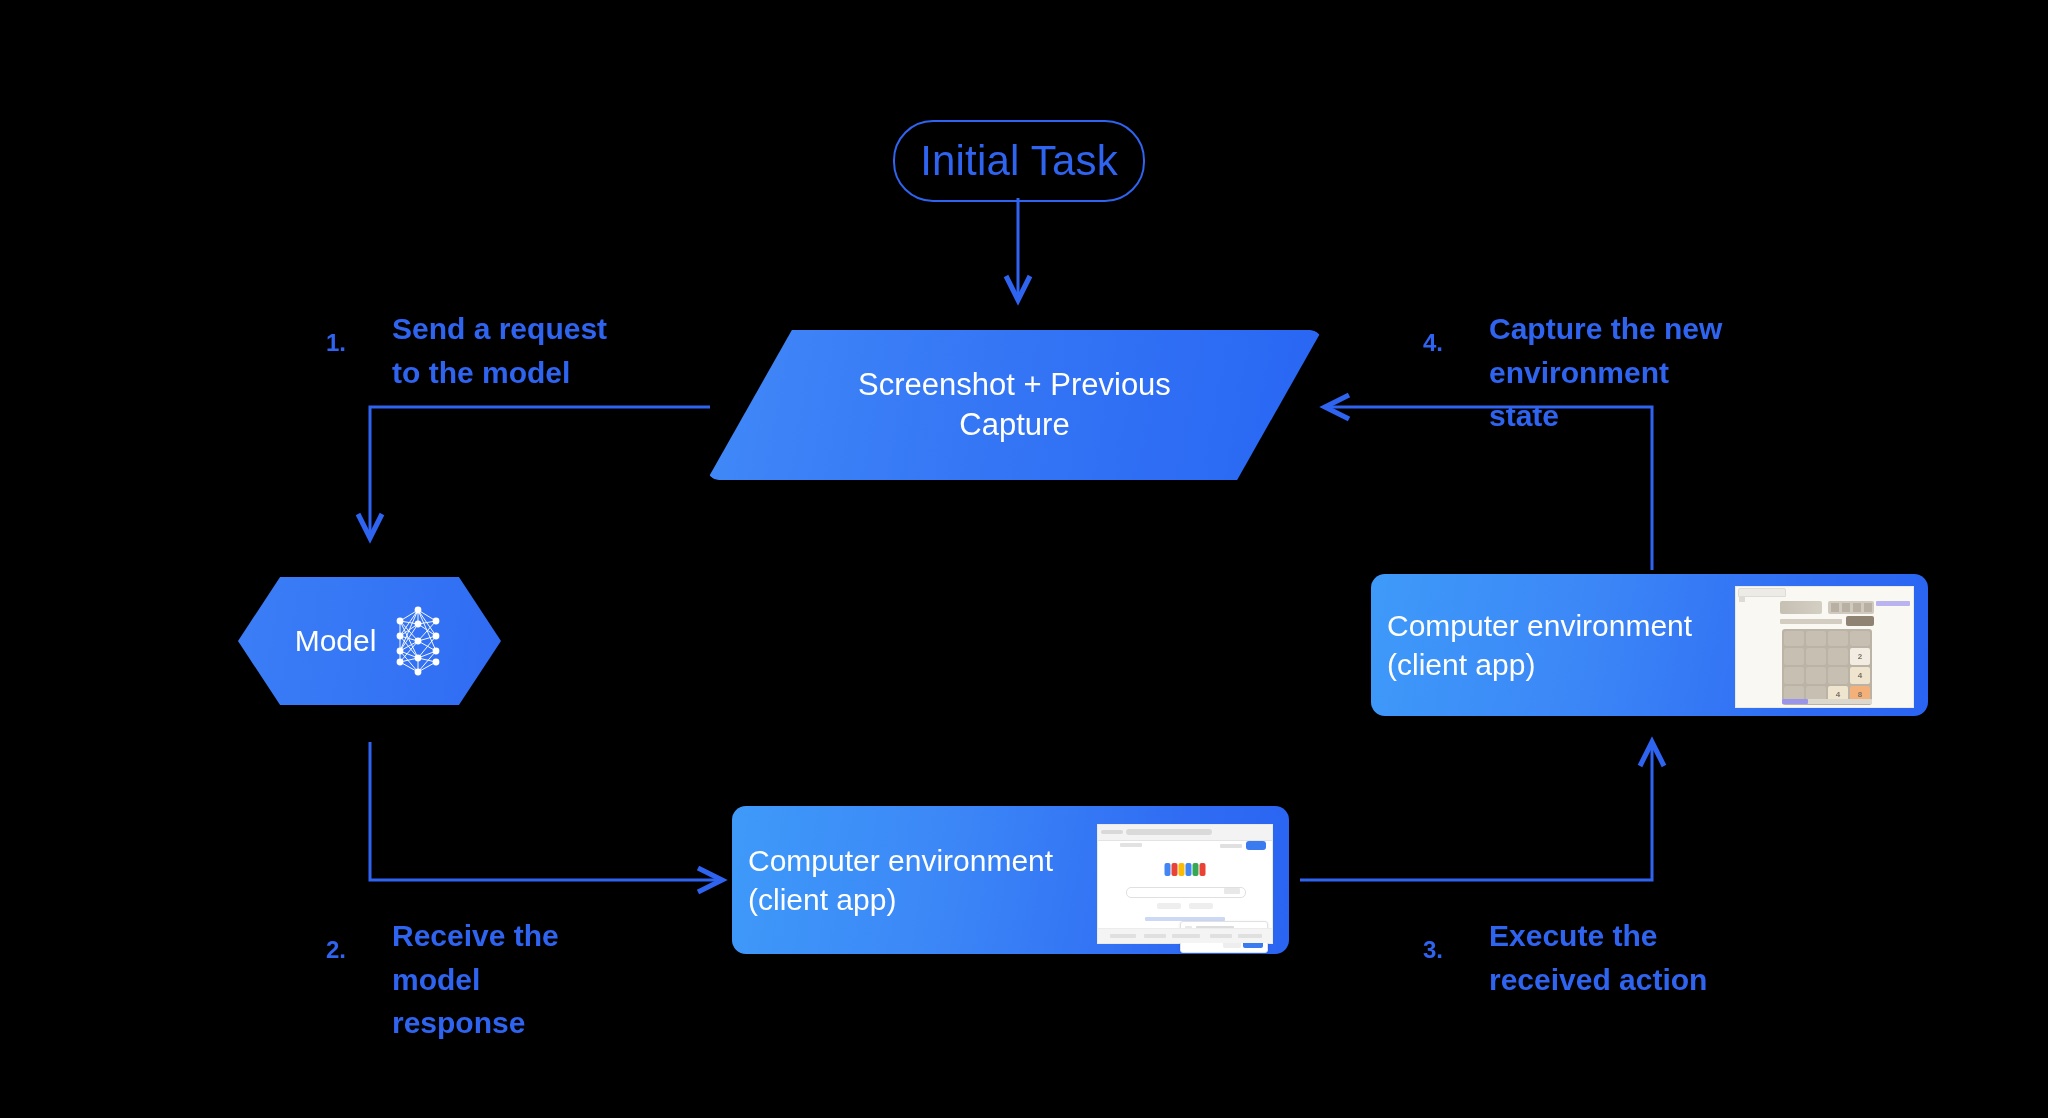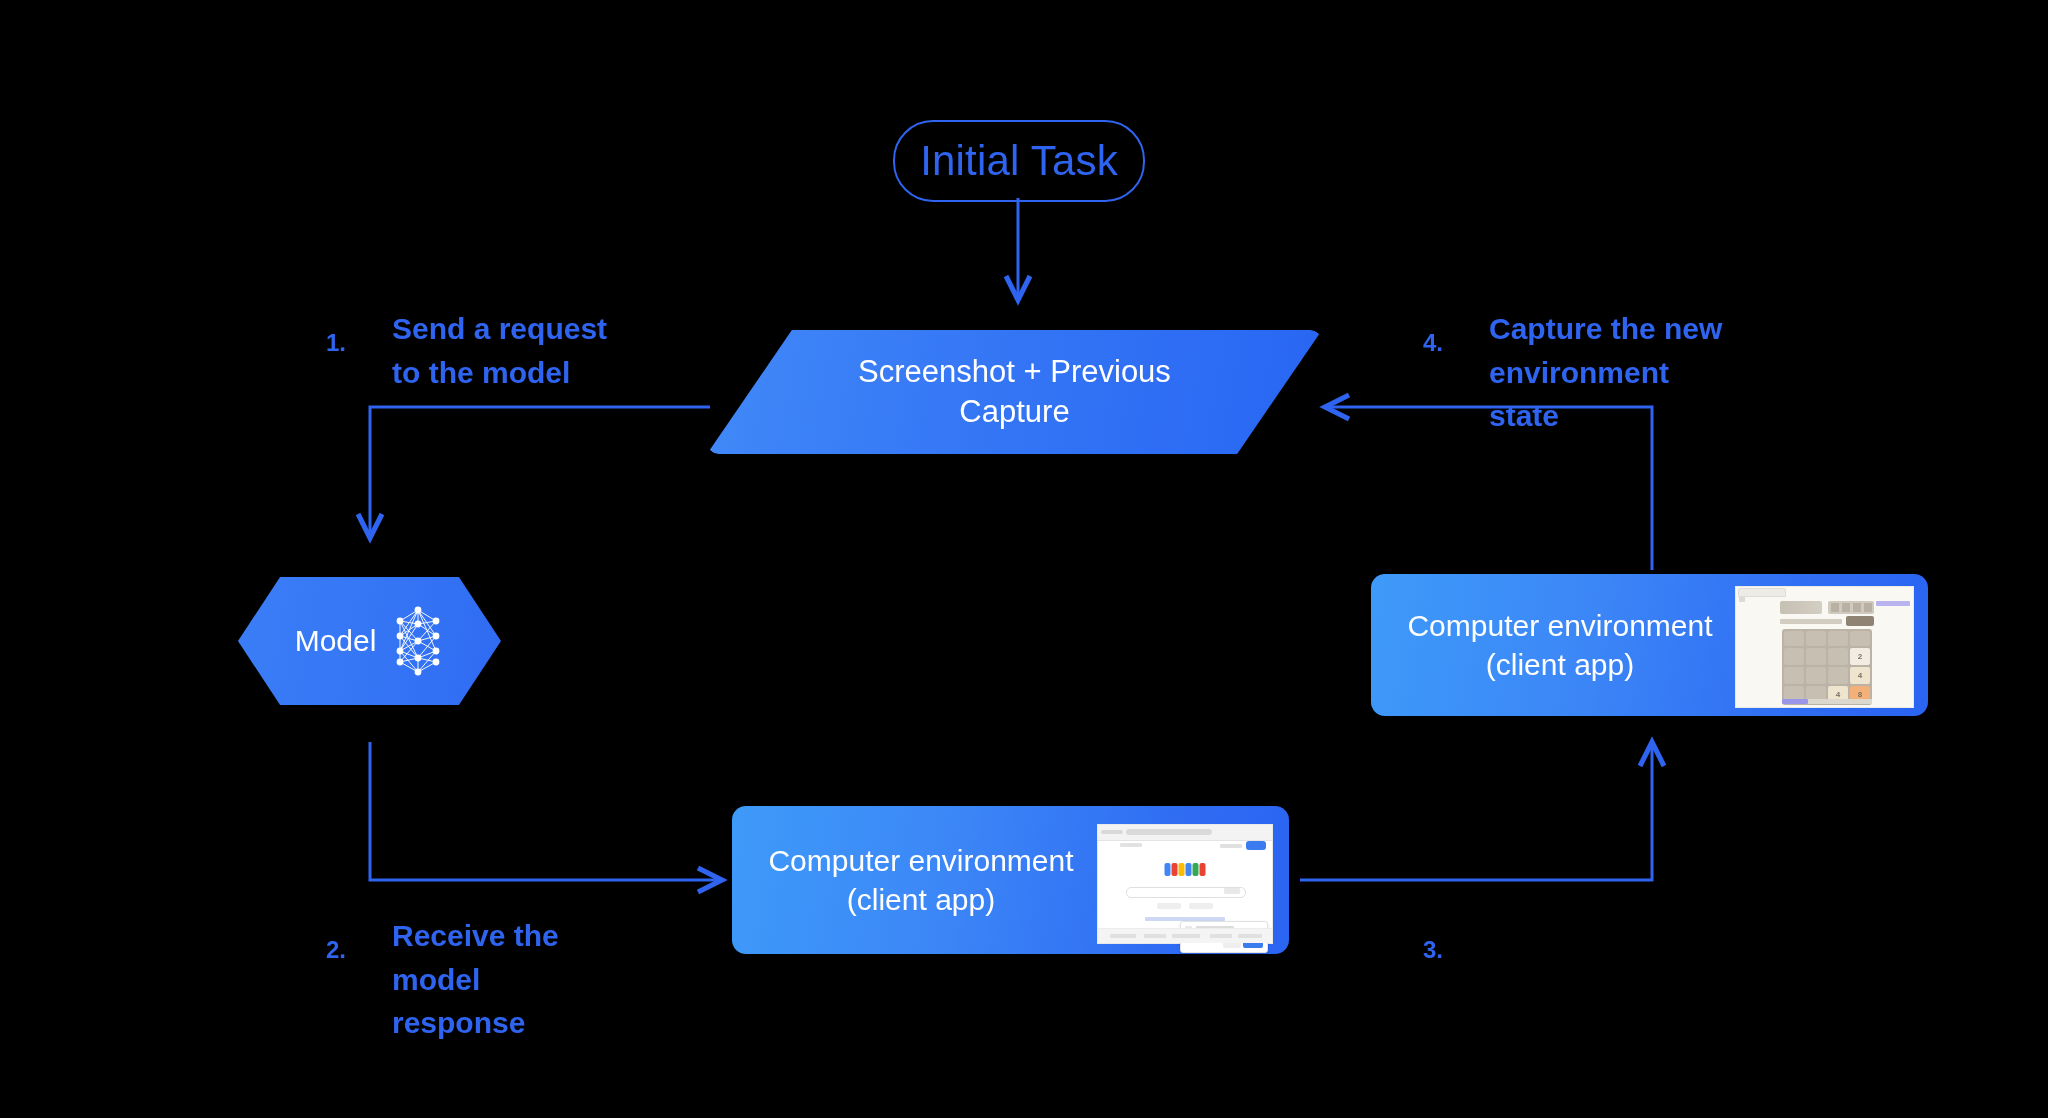--- a/index.html
+++ b/index.html
@@ -8,21 +8,21 @@
 
   
   .pill{
     position:absolute;left:893px;top:120px;width:248px;height:78px;
     border:2.5px solid #2f64f0;border-radius:40px;
     display:flex;align-items:center;justify-content:center;
     color:#2f64f0;font-size:42px;letter-spacing:.2px;
   }
 
   
-  .para-wrap{position:absolute;left:707px;top:330px;width:615px;height:124px;}
+  .para-wrap{position:absolute;left:707px;top:330px;width:615px;height:150px;}
   .para-shape2{
     position:absolute;inset:0;
     background:linear-gradient(100deg,#4189f8 0%,#3576f5 45%,#2866f3 100%);
     -webkit-mask-image:linear-gradient(#000,#000);
     clip-path:polygon(13.8% 0%,100% 0%,86.2% 100%,0% 100%);
     border-radius:12px;
   }
   .para-label{
     position:absolute;inset:0;display:flex;flex-direction:column;
     align-items:center;justify-content:center;color:#fff;font-size:31px;line-height:1.28;
@@ -44,21 +44,21 @@
 
   
   .card{
     position:absolute;border-radius:14px;overflow:hidden;
     background:linear-gradient(100deg,#3e9af9 0%,#3c87f7 38%,#2f6cf3 78%,#2a64f2 100%);
     display:flex;align-items:center;
   }
   .card-right{left:1371px;top:574px;width:557px;height:142px;}
   .card-bottom{left:732px;top:806px;width:557px;height:148px;}
   .card-label{
-    flex:0 0 auto;color:#fff;font-size:30px;line-height:1.3;text-align:center;
+    flex:0 0 auto;color:#fff;font-size:30px;line-height:1.3;
     width:346px;padding-left:16px;
   }
   .thumb{
     position:absolute;background:#fdfdfb;border:1px solid #e9e9e5;
   }
   .thumb-right{right:14px;top:12px;width:177px;height:120px;}
   .thumb-bottom{right:16px;top:18px;width:174px;height:118px;}
 
   
   .t2048{position:absolute;inset:0;background:#faf8f2;}
@@ -293,15 +293,17 @@
     <span class="txt">Capture the new
 environment state</span>
   </div>
   <div class="step s2">
     <span class="num">2.</span>
     <span class="txt">Receive the
 model response</span>
   </div>
   <div class="step s3">
     <span class="num">3.</span>
+    <span class="txt">Execute the
+received action</span>
   </div>
 
 </div>
 
 </body></html>

